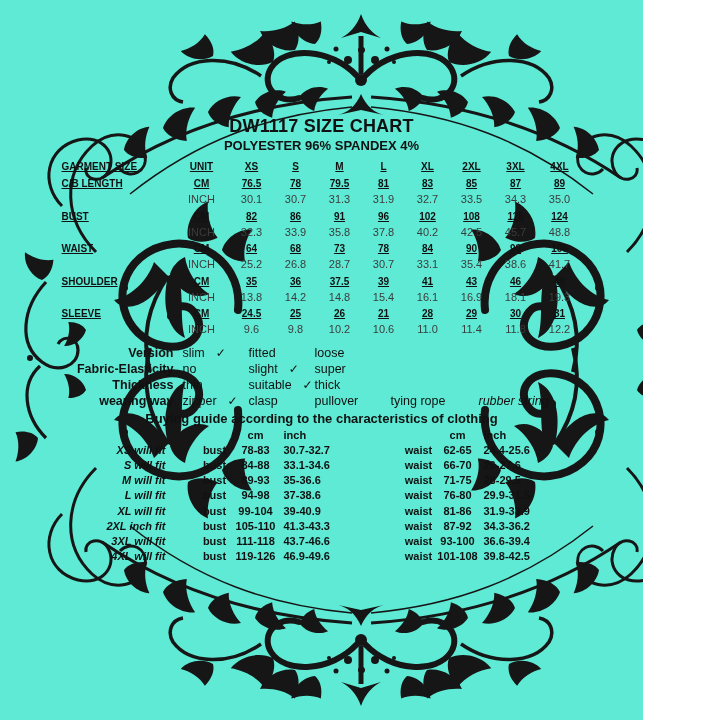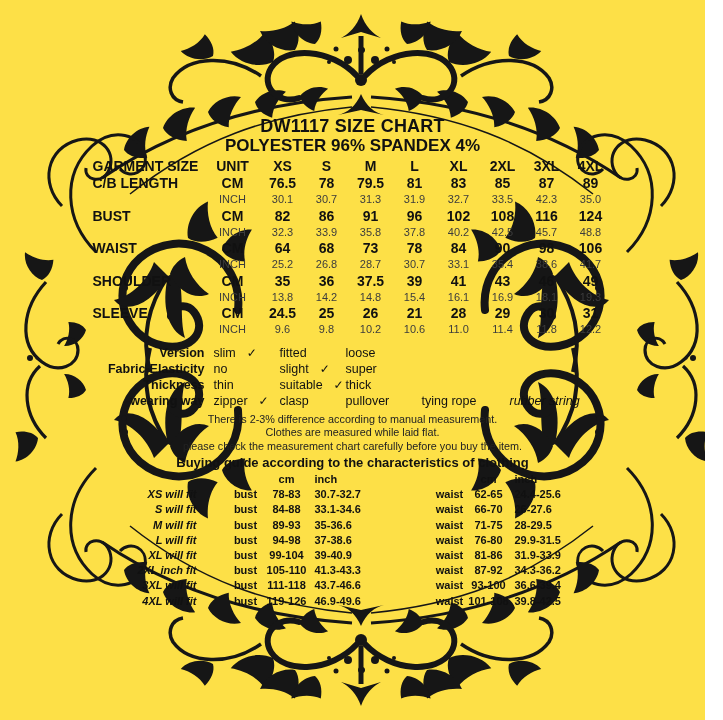--- a/index.html
+++ b/index.html
@@ -1,25 +1,25 @@
 <!DOCTYPE html>
 <html><head>
 <meta charset="utf-8">
 <style>
   html,body{margin:0;padding:0;background:#fff;}
-  .sheet{position:relative;width:705px;height:720px;background:#fde047;overflow:hidden;
+  .sheet{position:relative;width:643px;height:720px;background:#5eead4;overflow:hidden;
          font-family:"Liberation Sans",sans-serif;color:#111;}
   #border{position:absolute;left:0;top:0;width:723px;height:720px;}
   #border circle{fill:#161616;}
   .content{position:absolute;left:50%;top:116px;transform:translateX(-50%);width:520px;}
   .title{text-align:center;font-size:18px;font-weight:bold;line-height:20px;letter-spacing:.2px;}
-  .subtitle{text-align:center;font-size:17px;font-weight:bold;line-height:14px;margin-top:3px;}
+  .subtitle{text-align:center;font-size:13px;font-weight:bold;line-height:14px;margin-top:3px;}
   .t{margin-top:5px;}
   .t-row{display:grid;grid-template-columns:112px 56px repeat(8,44px);}
-  .t-row.head .c,.t-row.cm .c{font-weight:bold;font-size:14px;line-height:17px;}
+  .t-row.head .c,.t-row.cm .c{font-weight:bold;font-size:10px;line-height:17px;text-decoration:underline;}
   .t-row.inch .c{font-size:11px;line-height:15.5px;color:#3c3c3c;}
   .c{text-align:center;white-space:nowrap;}
   .c.lab{text-align:left;}
   .feat{margin-top:7px;}
   .f-row{display:flex;line-height:16px;align-items:flex-end;}
   .f-label{width:112px;text-align:right;padding-right:9px;font-weight:bold;font-size:12.5px;}
   .f-opts{display:flex;}
   .f-opt{display:flex;font-size:12.5px;white-space:nowrap;}
   .f-opts .f-opt:nth-child(1){width:66px;}
   .f-opts .f-opt:nth-child(2){width:66px;}
@@ -140,21 +140,21 @@
       </div>
       <div class="t-row inch">
         <div class="c lab"></div>
         <div class="c">INCH</div>
         <div class="c">30.1</div>
         <div class="c">30.7</div>
         <div class="c">31.3</div>
         <div class="c">31.9</div>
         <div class="c">32.7</div>
         <div class="c">33.5</div>
-        <div class="c">42.3</div>
+        <div class="c">34.3</div>
         <div class="c">35.0</div>
       </div>
       <div class="t-row cm">
         <div class="c lab">BUST</div>
         <div class="c">CM</div>
         <div class="c">82</div>
         <div class="c">86</div>
         <div class="c">91</div>
         <div class="c">96</div>
         <div class="c">102</div>
@@ -320,25 +320,20 @@
               <span class="f-check"></span>
             </div>
           <div class="f-opt">
               <span>rubber string</span>
               <span class="f-check"></span>
             </div>
         </div>
       </div>
     </div>
 
-    <div class="notes">
-      <div>There is 2-3% difference according to manual measurement.</div>
-      <div>Clothes are measured while laid flat.</div>
-      <div>please check the measurement chart carefully before you buy the item.</div>
-    </div>
 
     <div class="bg-head">Buying guide according to the characteristics of clothing</div>
 
     <div class="g">
       <div class="g-row">
         <div class="g-lab"></div>
           <div></div>
           <div></div>
         <div class="g-c">cm</div>
         <div class="g-l">inch</div>

